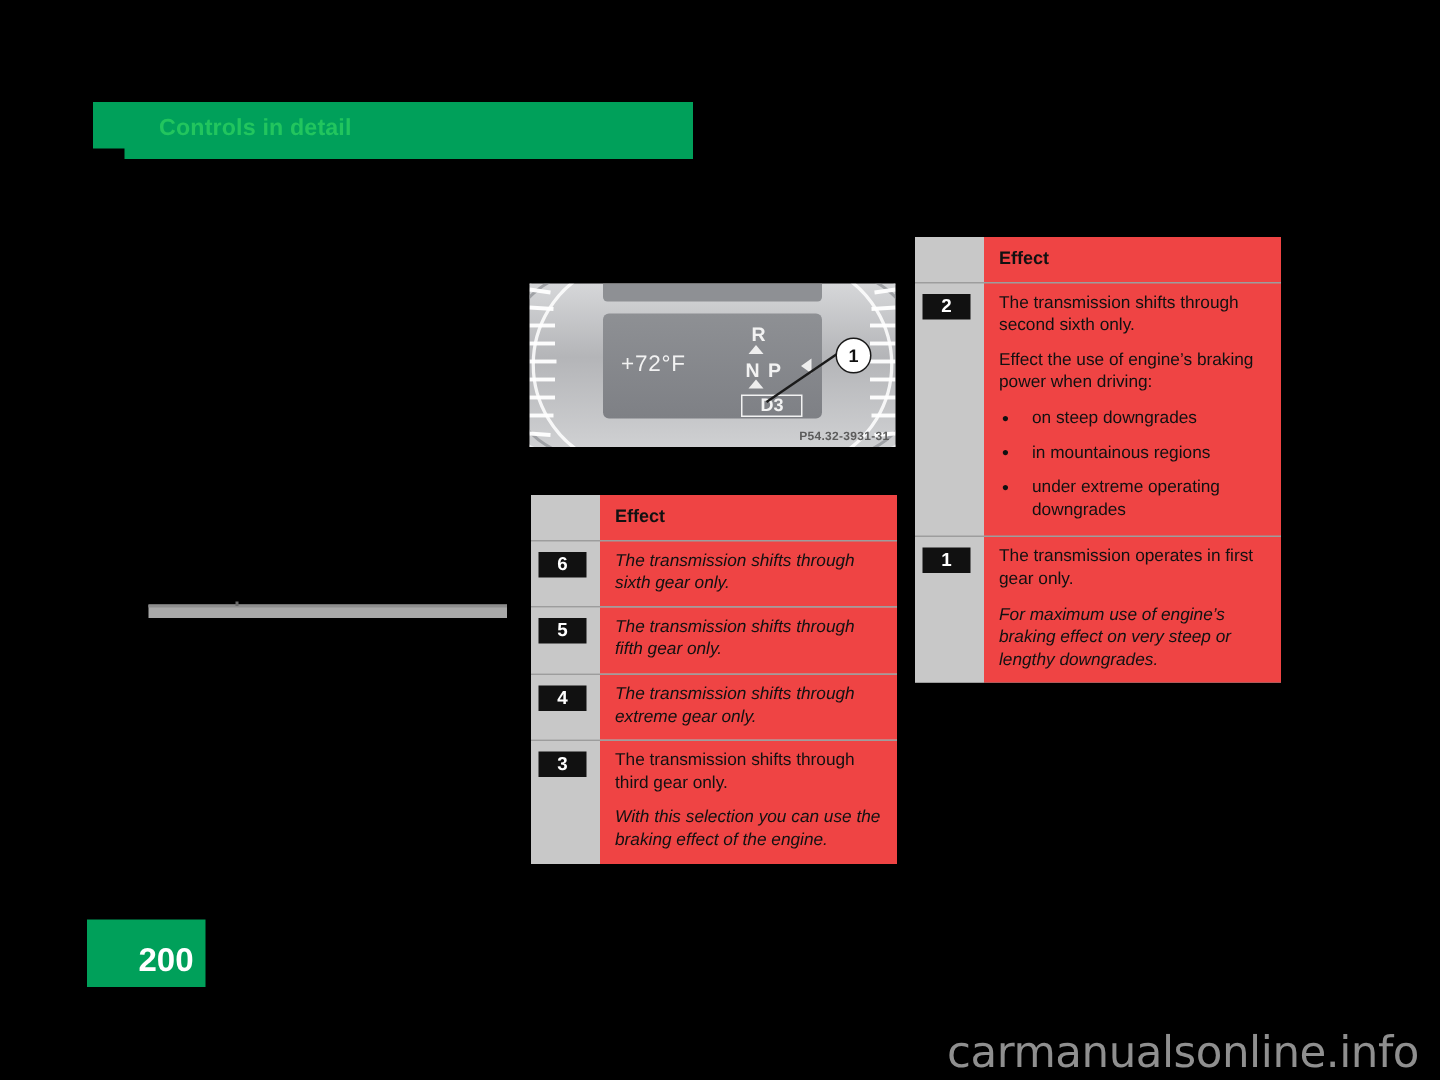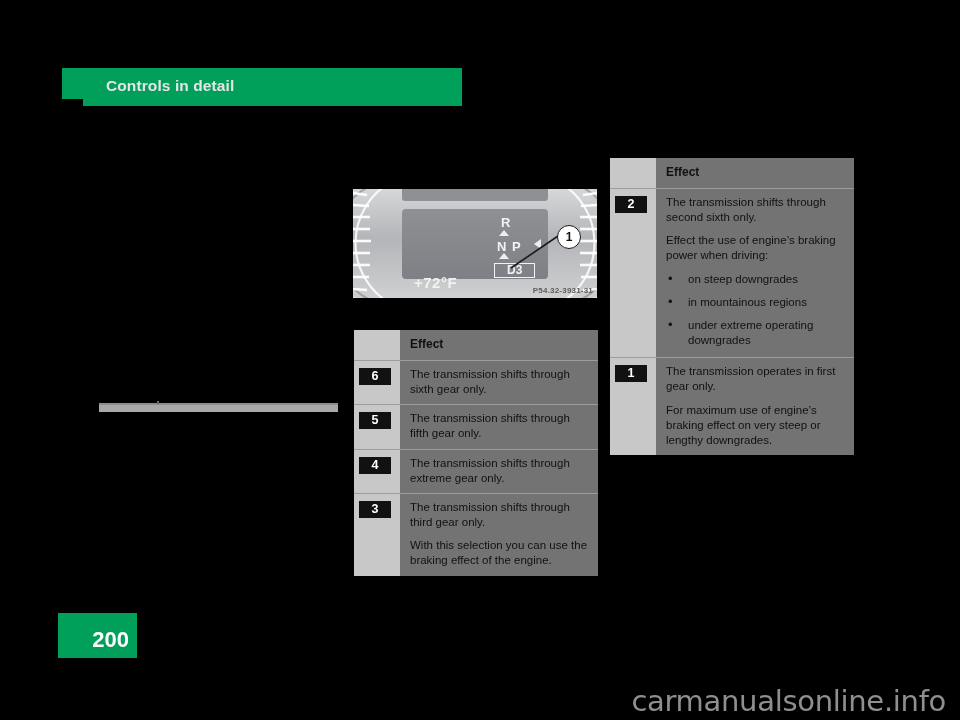--- a/index.html
+++ b/index.html
@@ -29,21 +29,21 @@
     left: 62px;
     top: 99px;
     width: 21px;
     height: 8px;
     background: #000000;
   }
   #chapter-title {
     position: absolute;
     left: 106px;
     top: 77px;
-    color: #e5e5e5;
+    color: #22c55e;
     font-size: 15.5px;
     font-weight: bold;
     letter-spacing: 0.1px;
     white-space: nowrap;
   }
 
   
   #page-number-badge {
     position: absolute;
     left: 58px;
@@ -108,21 +108,21 @@
 
   .gear-table .hdr-cell-blank,
   .gear-table .gear-cell {
     width: 46px;
     background: #c8c8c8;
     vertical-align: top;
     padding: 0;
   }
   .gear-table .hdr-cell-label,
   .gear-table .effect-cell {
-    background: #737373;
+    background: #ef4444;
     vertical-align: top;
     padding: 6px 9px 7px 10px;
   }
   .gear-table .hdr-cell-label {
     font-weight: bold;
     font-size: 12px;
     padding-top: 7px;
     padding-bottom: 7px;
   }
   .gear-table tr.row-sep > td {
@@ -138,21 +138,21 @@
     width: 32px;
     text-align: center;
     line-height: 15px;
     padding: 1px 0;
     margin: 7px 0 0 5px;
   }
 
   .effect-cell p {
     margin: 0 0 8px 0;
   }
-  .effect-cell p:last-child { margin-bottom: 0; }
+  .effect-cell p:last-child { margin-bottom: 0; font-style: italic; }
 
   .bullet-list {
     margin: 2px 0 0 0;
     padding: 0;
     list-style: none;
   }
   .bullet-list li {
     position: relative;
     padding-left: 22px;
     margin-bottom: 8px;
@@ -253,21 +253,21 @@
         <line x1="244" y1="88" x2="228" y2="88"></line>
         <line x1="244" y1="100" x2="230" y2="101"></line>
       </g>
 
       <rect x="49" y="-14" width="146" height="26" rx="3" fill="#8e9094"></rect>
 
       <rect x="49" y="20" width="146" height="70" rx="4" fill="url(#screengrad)"></rect>
     </g>
   </svg>
 
-  <div style="position:absolute;left:61px;top:45px;color:#f2f2f2;font-size:15px;font-weight:bold;letter-spacing:0.5px;margin-top:40px;">+72°F</div>
+  <div style="position:absolute;left:61px;top:45px;color:#f2f2f2;font-size:15px;font-weight:normal;letter-spacing:0.5px;">+72°F</div>
 
   <div style="position:absolute;left:148px;top:26px;color:#f2f2f2;font-size:13px;font-weight:bold;">R</div>
 
   <div style="position:absolute;left:146px;top:41px;width:0;height:0;border-left:5px solid transparent;border-right:5px solid transparent;border-bottom:6px solid #eeeeee;"></div>
 
   <div style="position:absolute;left:144px;top:50px;color:#f2f2f2;font-size:13px;font-weight:bold;">N</div>
 
   <div style="position:absolute;left:159px;top:50px;color:#f2f2f2;font-size:13px;font-weight:bold;">P</div>
 
   <div style="position:absolute;left:181px;top:50px;width:0;height:0;border-top:5px solid transparent;border-bottom:5px solid transparent;border-right:7px solid #eeeeee;"></div>

